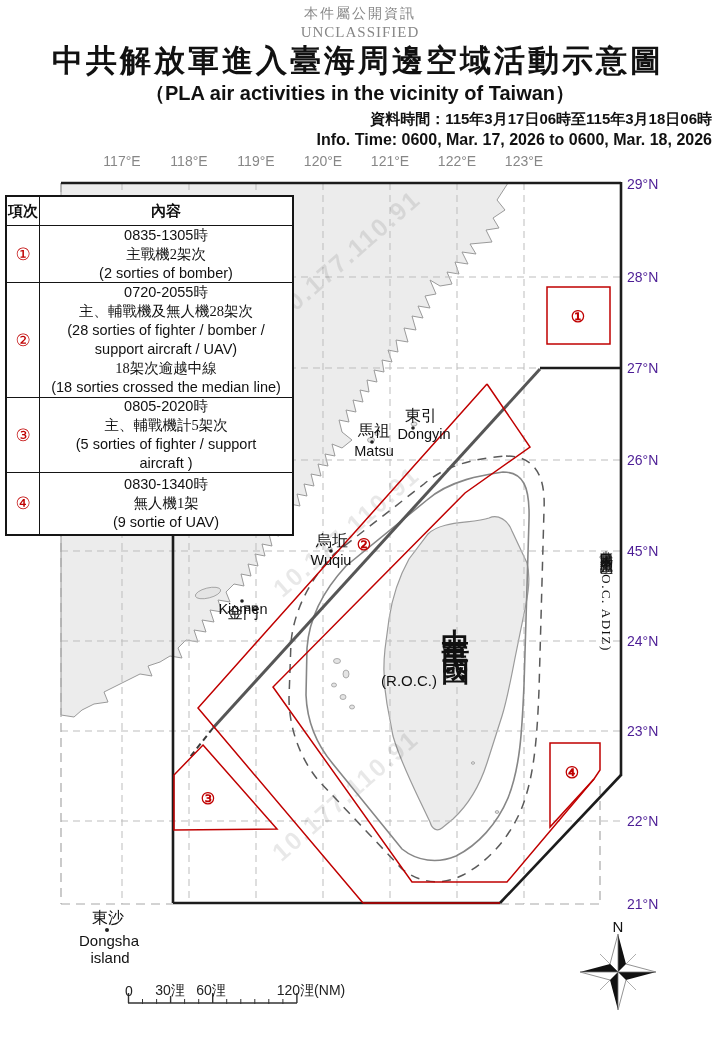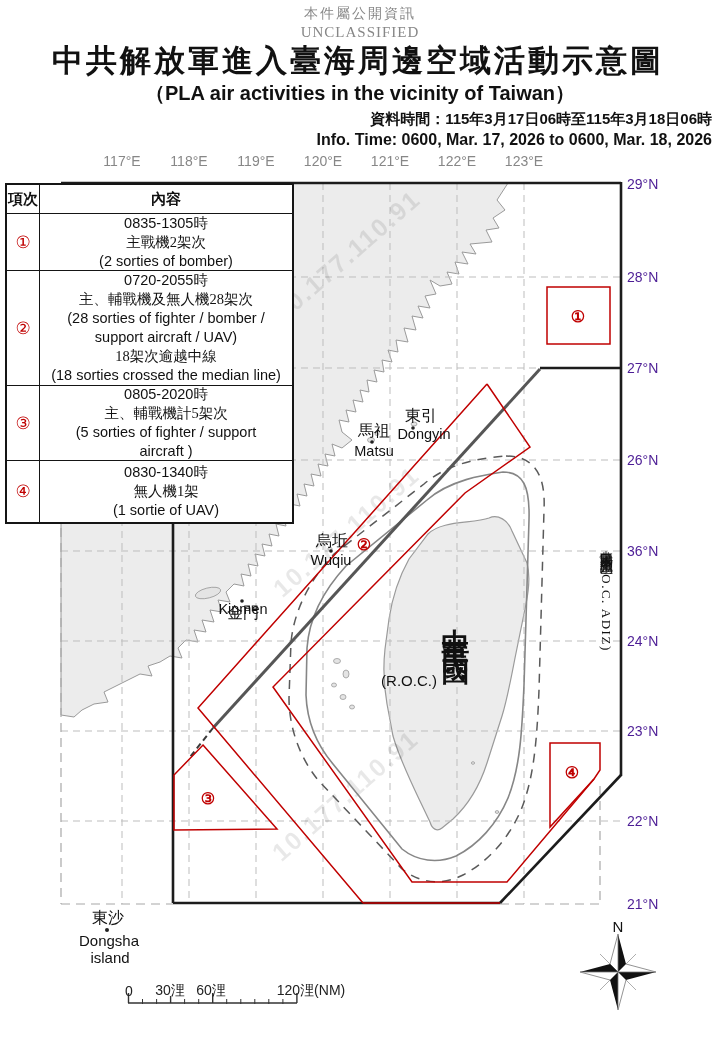--- a/index.html
+++ b/index.html
@@ -16,21 +16,21 @@
   .title-zh{left:358px;top:61px;font-size:31px;font-weight:bold;letter-spacing:3px;}
   .title-en{left:360px;top:93px;font-size:20px;font-weight:bold;}
   .info-zh{right:8px;top:110px;font-size:15px;font-weight:bold;text-align:right;}
   .info-en{right:8px;top:131px;font-size:16px;font-weight:bold;text-align:right;}
 
   
   .lonlab{font-size:14px;color:#878787;width:50px;text-align:center;top:153px;}
   .latlab{font-size:14px;color:#4c1d95;left:627px;width:50px;}
 
   
-  .mtable{left:5px;top:183px;width:289px;background:#fff;border:2px solid #151515;
+  .mtable{left:5px;top:195px;width:289px;background:#fff;border:2px solid #151515;
           box-sizing:border-box;display:flex;flex-direction:column;z-index:5;}
   .mrow{display:flex;border-top:1.5px solid #151515;box-sizing:border-box;}
   .mrow:first-child{border-top:none;}
   .mc1{width:33px;min-width:33px;border-right:1.5px solid #151515;display:flex;
        align-items:center;justify-content:center;box-sizing:border-box;}
   .mc2{flex:1;text-align:center;display:flex;flex-direction:column;justify-content:center;}
   .mc2 div{line-height:19px;font-size:14.5px;}
   .hd{font-weight:bold;font-size:15px;font-family:"Liberation Serif",serif;}
   .sym{font-size:17px;color:#c00000;}
 
@@ -201,21 +201,21 @@
 <div class="abs lonlab" style="left:231px;">119°E</div>
 <div class="abs lonlab" style="left:298px;">120°E</div>
 <div class="abs lonlab" style="left:365px;">121°E</div>
 <div class="abs lonlab" style="left:432px;">122°E</div>
 <div class="abs lonlab" style="left:499px;">123°E</div>
 
 <div class="abs latlab" style="top:176px;">29°N</div>
 <div class="abs latlab" style="top:269px;">28°N</div>
 <div class="abs latlab" style="top:360px;">27°N</div>
 <div class="abs latlab" style="top:452px;">26°N</div>
-<div class="abs latlab" style="top:543px;">36°N</div>
+<div class="abs latlab" style="top:543px;">45°N</div>
 <div class="abs latlab" style="top:633px;">24°N</div>
 <div class="abs latlab" style="top:723px;">23°N</div>
 <div class="abs latlab" style="top:813px;">22°N</div>
 <div class="abs latlab" style="top:896px;">21°N</div>
 
 <div class="abs mtable">
   <div class="mrow" style="height:28px;">
     <div class="mc1 hd">項次</div>
     <div class="mc2 hd">內容</div>
   </div>
@@ -245,21 +245,21 @@
       <div class="serif">主、輔戰機計5架次</div>
       <div>(5 sorties of fighter / support</div>
       <div>aircraft )</div>
     </div>
   </div>
   <div class="mrow" style="height:62px;">
     <div class="mc1 sym">④</div>
     <div class="mc2">
       <div>0830-1340時</div>
       <div class="serif">無人機1架</div>
-      <div>(1 sortie of UAV)</div>
+      <div>(9 sortie of UAV)</div>
     </div>
   </div>
 </div>
 
 <div class="abs ctr pl-zh" style="left:421px;top:416px;">東引</div>
 <div class="abs ctr pl-en" style="left:424px;top:434px;">Dongyin</div>
 <div class="abs ctr pl-zh" style="left:374px;top:431px;">馬祖</div>
 <div class="abs ctr pl-en" style="left:374px;top:451px;">Matsu</div>
 <div class="abs ctr pl-zh" style="left:332px;top:541px;">烏坵</div>
 <div class="abs ctr pl-en" style="left:331px;top:560px;">Wuqiu</div>

